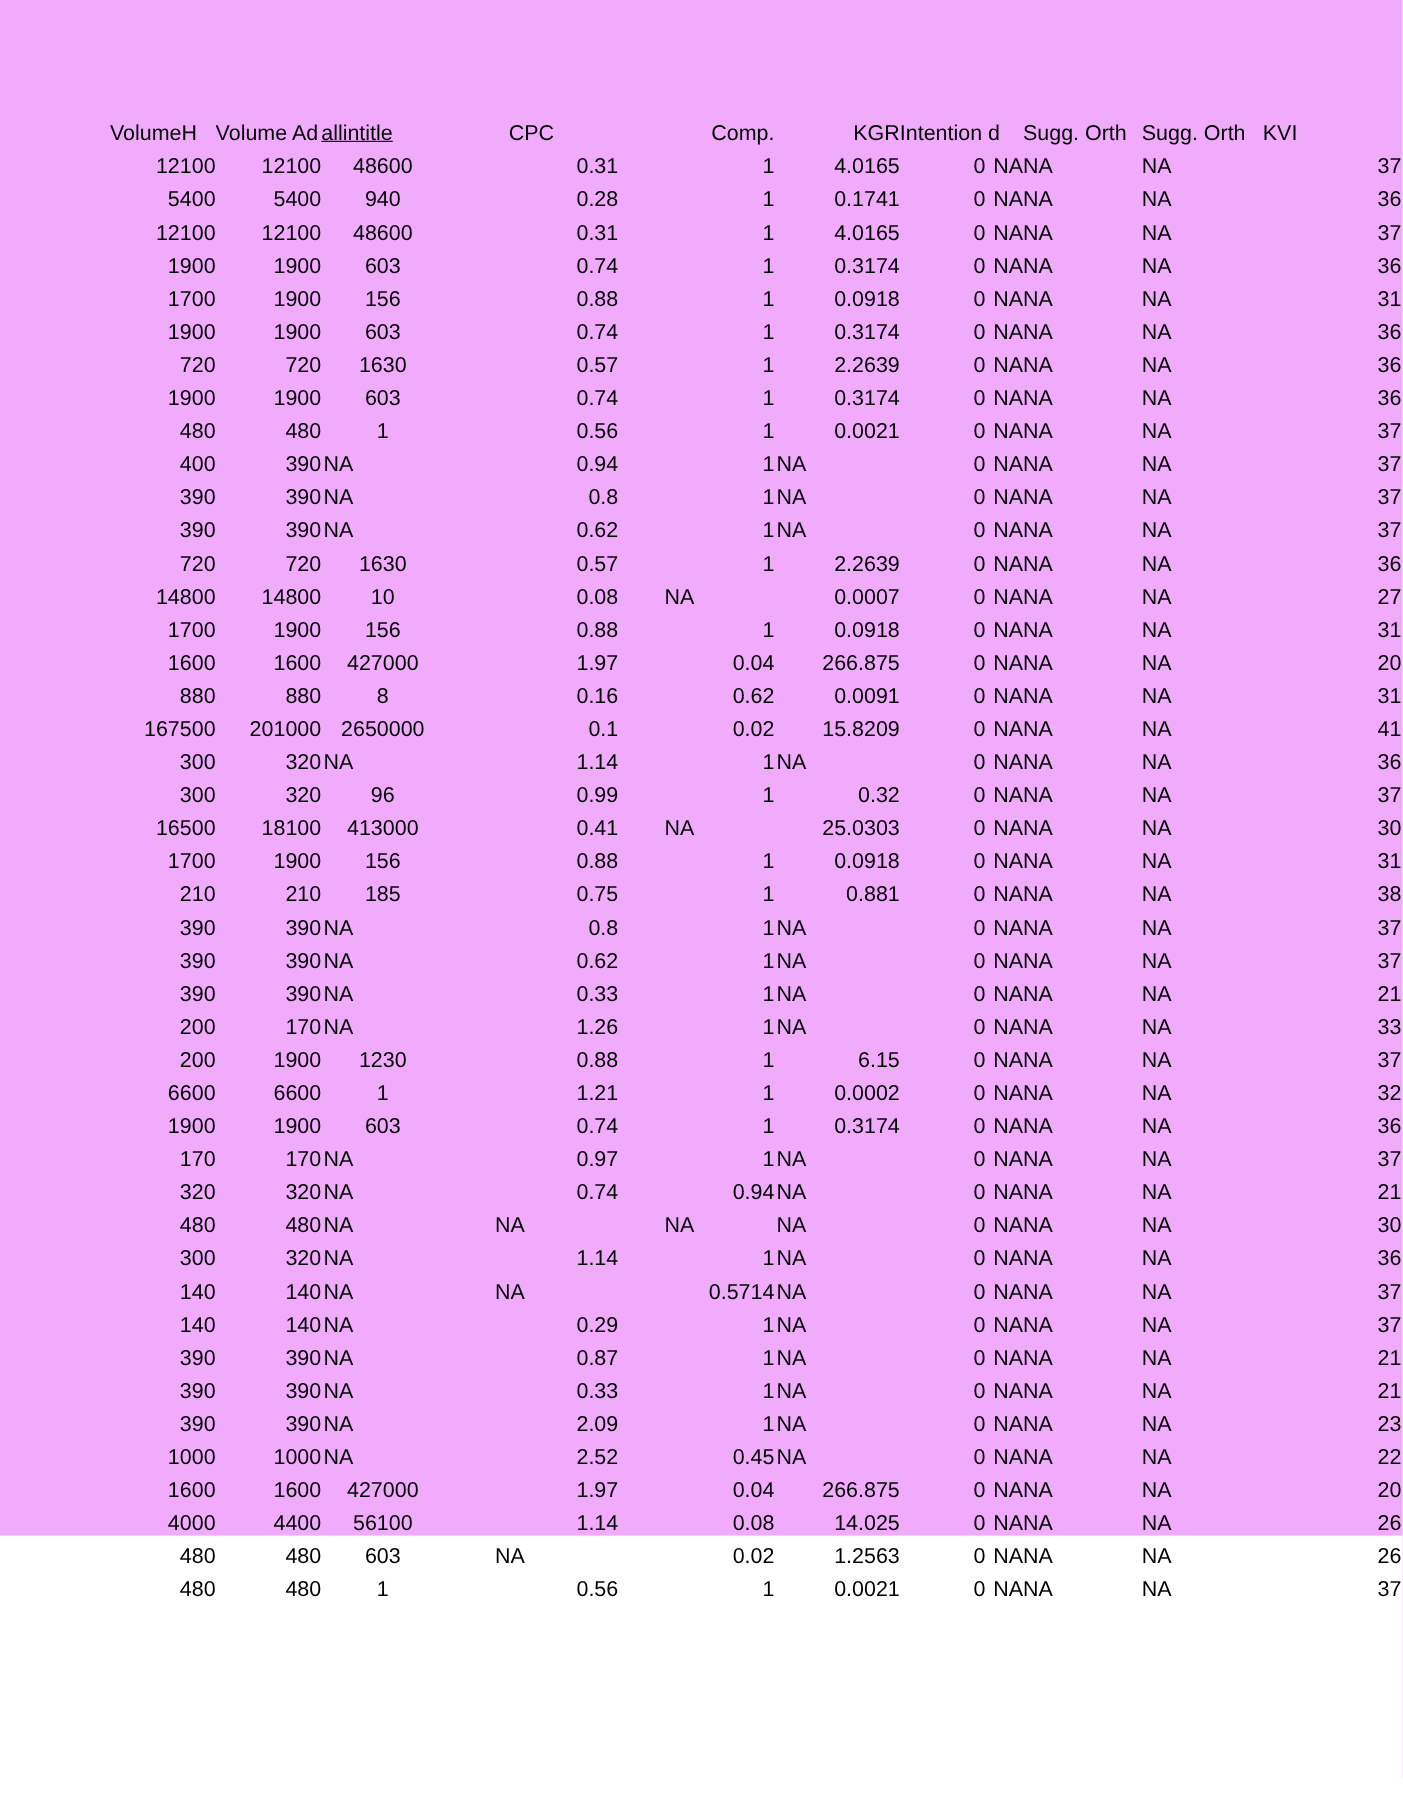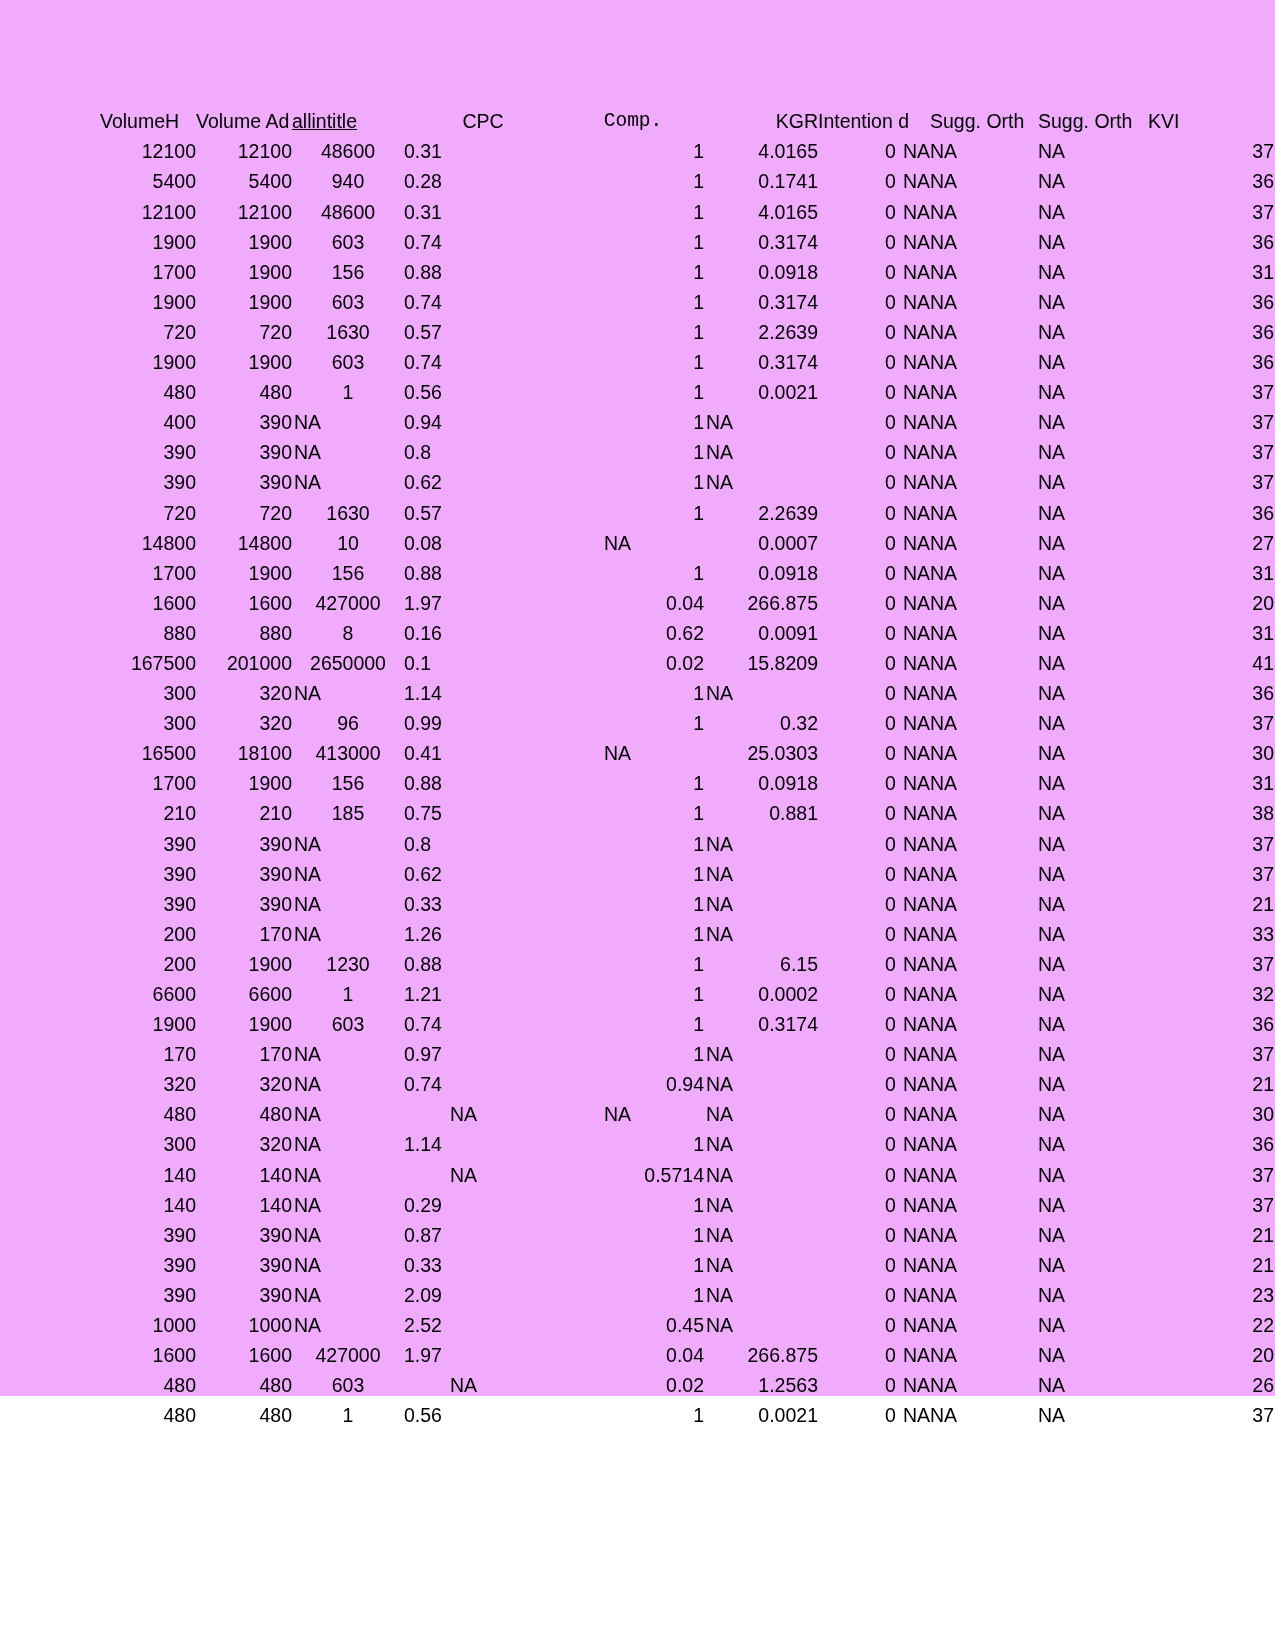--- a/index.html
+++ b/index.html
@@ -52,34 +52,34 @@
     font-size: 19.5px;
     text-align: left;
     padding-bottom: 4px;
     vertical-align: bottom;
   }
 
   
   .col-volumeh   { width: 96px;  text-align: right; padding-right: 6px; }
   .col-volumead  { width: 96px;  text-align: right; padding-right: 6px; }
   .col-allintitle{ width: 110px; text-align: center; padding-right: 4px; }
-  .col-cpc       { width: 112px; text-align: left; padding-right: 22px; }
+  .col-cpc       { width: 112px; text-align: right; padding-right: 22px; }
   .col-comp      { width: 100px; text-align: right; padding-right: 4px; }
   .col-kgr       { width: 112px; text-align: right; padding-right: 28px; }
   .col-intention { width: 112px; text-align: right; padding-right: 4px; }
   .col-sugg1     { width: 108px; text-align: left;  padding-left: 4px; }
   .col-sugg2     { width: 110px; text-align: left;  padding-left: 4px; }
   .col-kvi       { width: 126px; text-align: right; padding-right: 8px; }
 
   
   .h-volumeh   { width: 96px;  text-align: left;  padding-left: 0px; }
   .h-volumead  { width: 96px;  text-align: left;  padding-left: 1px; }
   .h-allintitle{ width: 110px; text-align: left;  padding-left: 0px; text-decoration: underline; }
   .h-cpc       { width: 112px; text-align: center;  padding-left: 19px; }
-  .h-comp      { width: 100px; text-align: center;  padding-left: 35px; font-family: Liberation Mono, monospace; }
+  .h-comp      { width: 100px; text-align: right;  padding-left: 35px; }
   .h-kgr       { width: 112px; text-align: right;  padding-left: 24px; }
   .h-intention { width: 112px; text-align: left;  padding-left: 32px; }
   .h-sugg1     { width: 108px; text-align: left;  padding-left: 0px; }
   .h-sugg2     { width: 110px; text-align: left;  padding-left: 0px; }
   .h-kvi       { width: 126px; text-align: left;  padding-left: 0px; }
 
   
   td.is-na {
     text-align: left;
   }
@@ -609,20 +609,32 @@
           <td class="col-allintitle">427000</td>
           <td class="col-cpc">1.97</td>
           <td class="col-comp">0.04</td>
           <td class="col-kgr">266.875</td>
           <td class="col-intention"><span class="intention-wrap"><span class="intention-val">0</span><span class="intention-na">NA</span></span></td>
           <td class="col-sugg1 is-na">NA</td>
           <td class="col-sugg2 is-na">NA</td>
           <td class="col-kvi">20</td>
         </tr>
         <tr>
+          <td class="col-volumeh">4000</td>
+          <td class="col-volumead">4400</td>
+          <td class="col-allintitle">56100</td>
+          <td class="col-cpc">1.14</td>
+          <td class="col-comp">0.08</td>
+          <td class="col-kgr">14.025</td>
+          <td class="col-intention"><span class="intention-wrap"><span class="intention-val">0</span><span class="intention-na">NA</span></span></td>
+          <td class="col-sugg1 is-na">NA</td>
+          <td class="col-sugg2 is-na">NA</td>
+          <td class="col-kvi">26</td>
+        </tr>
+        <tr>
           <td class="col-volumeh">480</td>
           <td class="col-volumead">480</td>
           <td class="col-allintitle">603</td>
           <td class="col-cpc is-na">NA</td>
           <td class="col-comp">0.02</td>
           <td class="col-kgr">1.2563</td>
           <td class="col-intention"><span class="intention-wrap"><span class="intention-val">0</span><span class="intention-na">NA</span></span></td>
           <td class="col-sugg1 is-na">NA</td>
           <td class="col-sugg2 is-na">NA</td>
           <td class="col-kvi">26</td>

